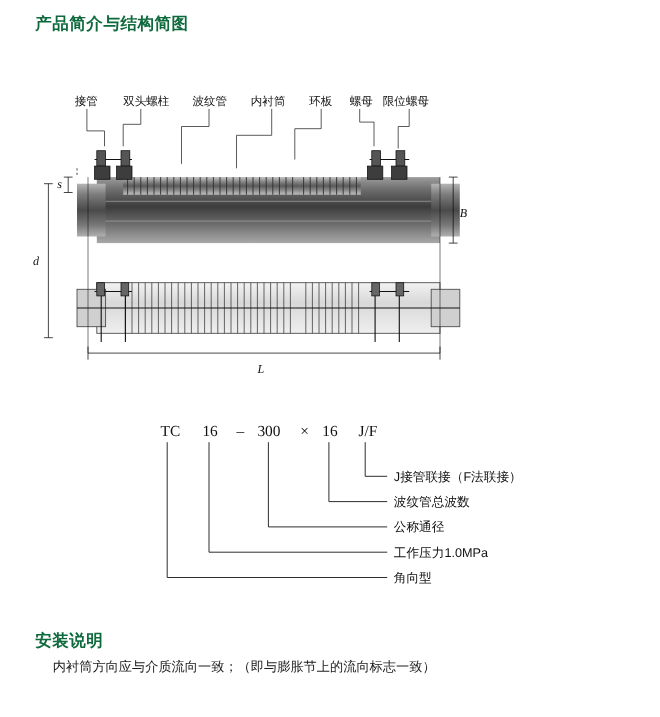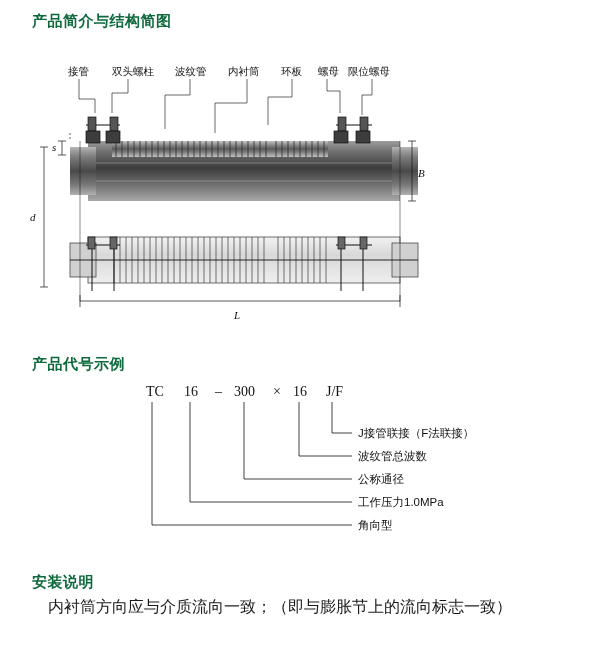--- a/index.html
+++ b/index.html
@@ -31,21 +31,21 @@
     white-space: nowrap;
   }
   .title-1 { left: 32px; top: 12px; }
   .title-2 { left: 32px; top: 355px; }
   .title-3 { left: 32px; top: 563px; margin-top: 10px; }
 
   
   .figure {
     position: absolute;
     left: 0;
-    top: 29px;
+    top: 49px;
     width: 600px;
     height: 300px;
   }
   .fig-svg { display: block; }
 
   .lbl {
     font-family: "Liberation Sans", sans-serif;
     font-size: 10.5px;
     fill: #111;
   }
@@ -75,21 +75,21 @@
     font-size: 11.5px;
     fill: #111;
   }
 
   
   .notes {
     position: absolute;
     left: 48px;
     top: 596px;
     width: 520px;
-    font-size: 16px;
+    font-size: 12px;
     line-height: 21px;
     color: #1a1a1a;
   }
   .notes p { margin: 0; }
 </style>
 </head>
 <body>
 
 <div class="page">
 
@@ -307,21 +307,20 @@
         <line x1="80" y1="112" x2="80" y2="272" stroke="#111" stroke-width="0.5"></line>
         <line x1="400" y1="112" x2="400" y2="272" stroke="#111" stroke-width="0.5"></line>
       </g>
       <text class="lbl-it" x="52" y="122">s</text>
       <text class="lbl-it" x="30" y="192">d</text>
       <text class="lbl-it" x="418" y="148">B</text>
       <text class="lbl-it" x="234" y="290">L</text>
     </svg>
   </div>
 
-  <div class="section-title title-2">产品代号示例</div>
 
   <div class="codefig">
     <svg class="fig-svg" width="600" height="170" viewBox="0 0 600 170" xmlns="http://www.w3.org/2000/svg">
 
       <g>
         <text class="code-txt" x="130" y="18">TC</text>
         <text class="code-txt" x="168" y="18">16</text>
         <text class="code-txt" x="199" y="18">–</text>
         <text class="code-txt" x="218" y="18">300</text>
         <text class="code-txt" x="257" y="18">×</text>

